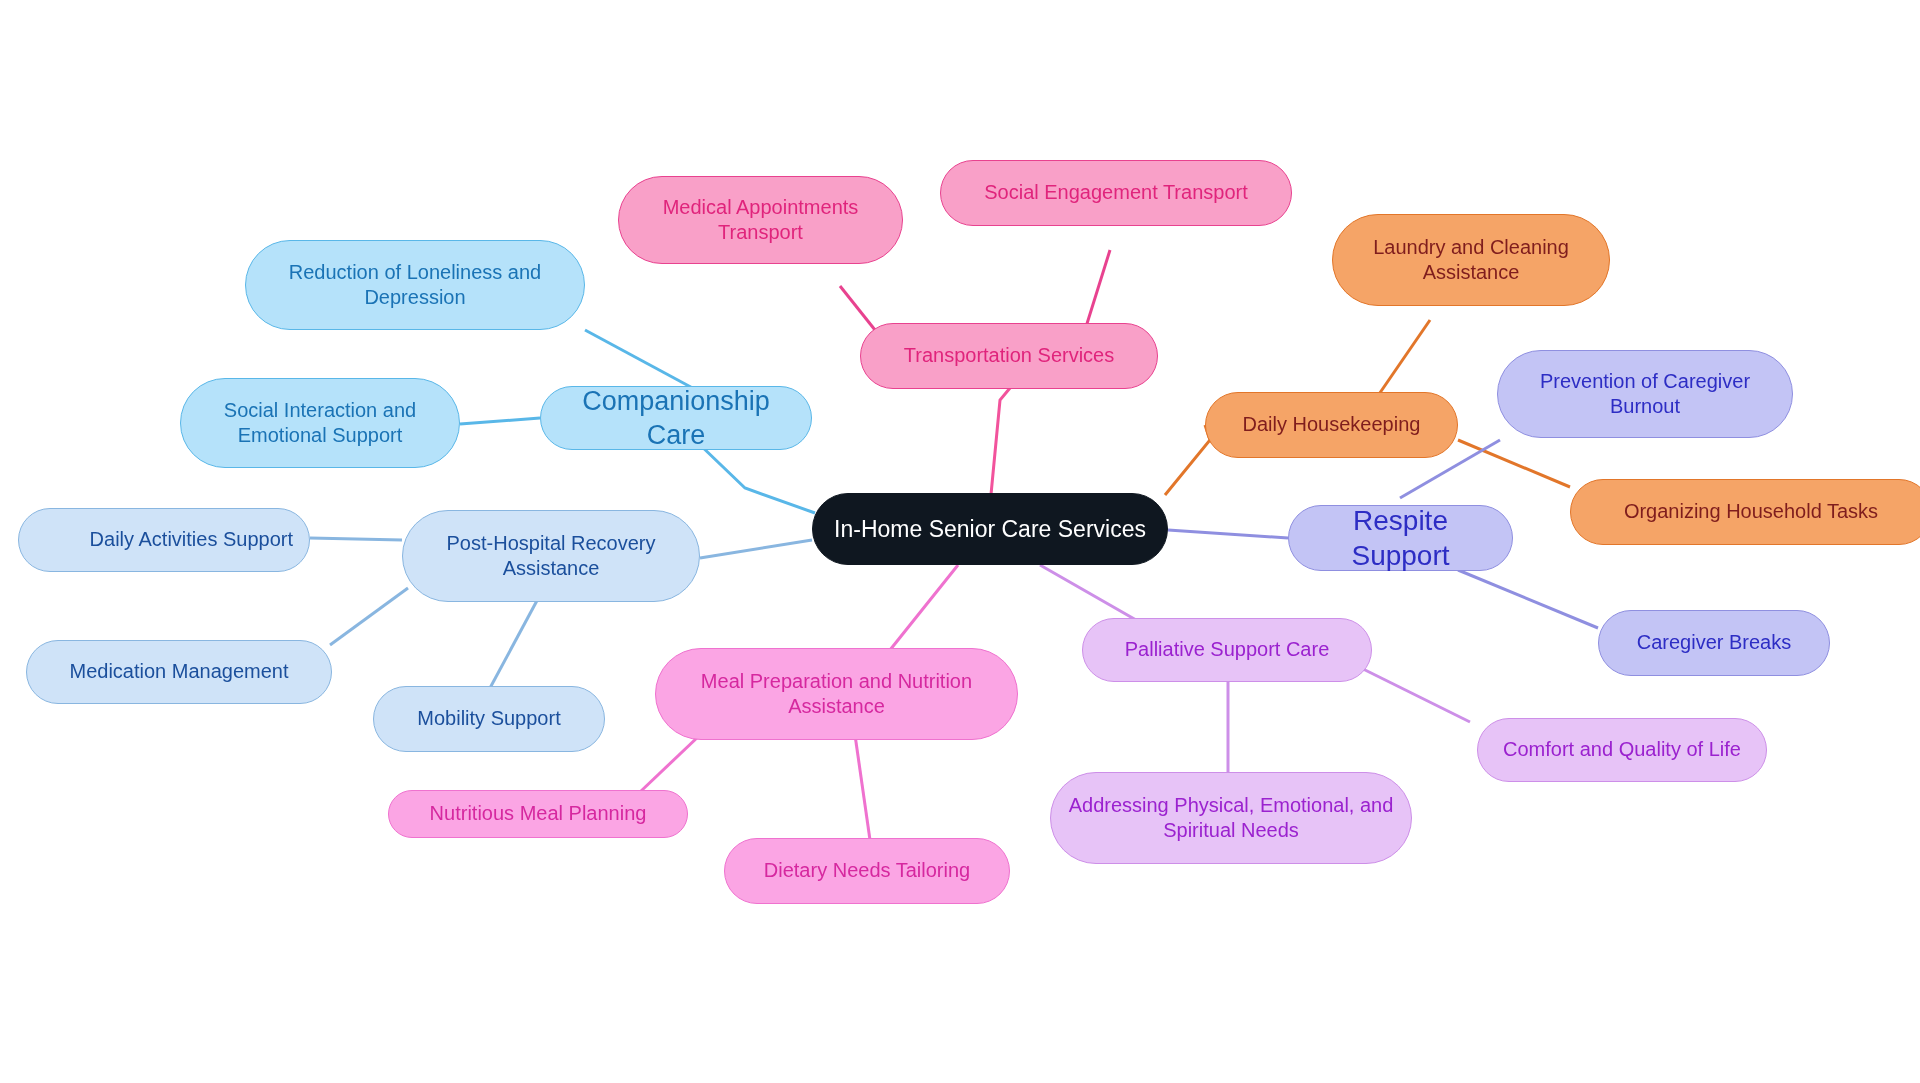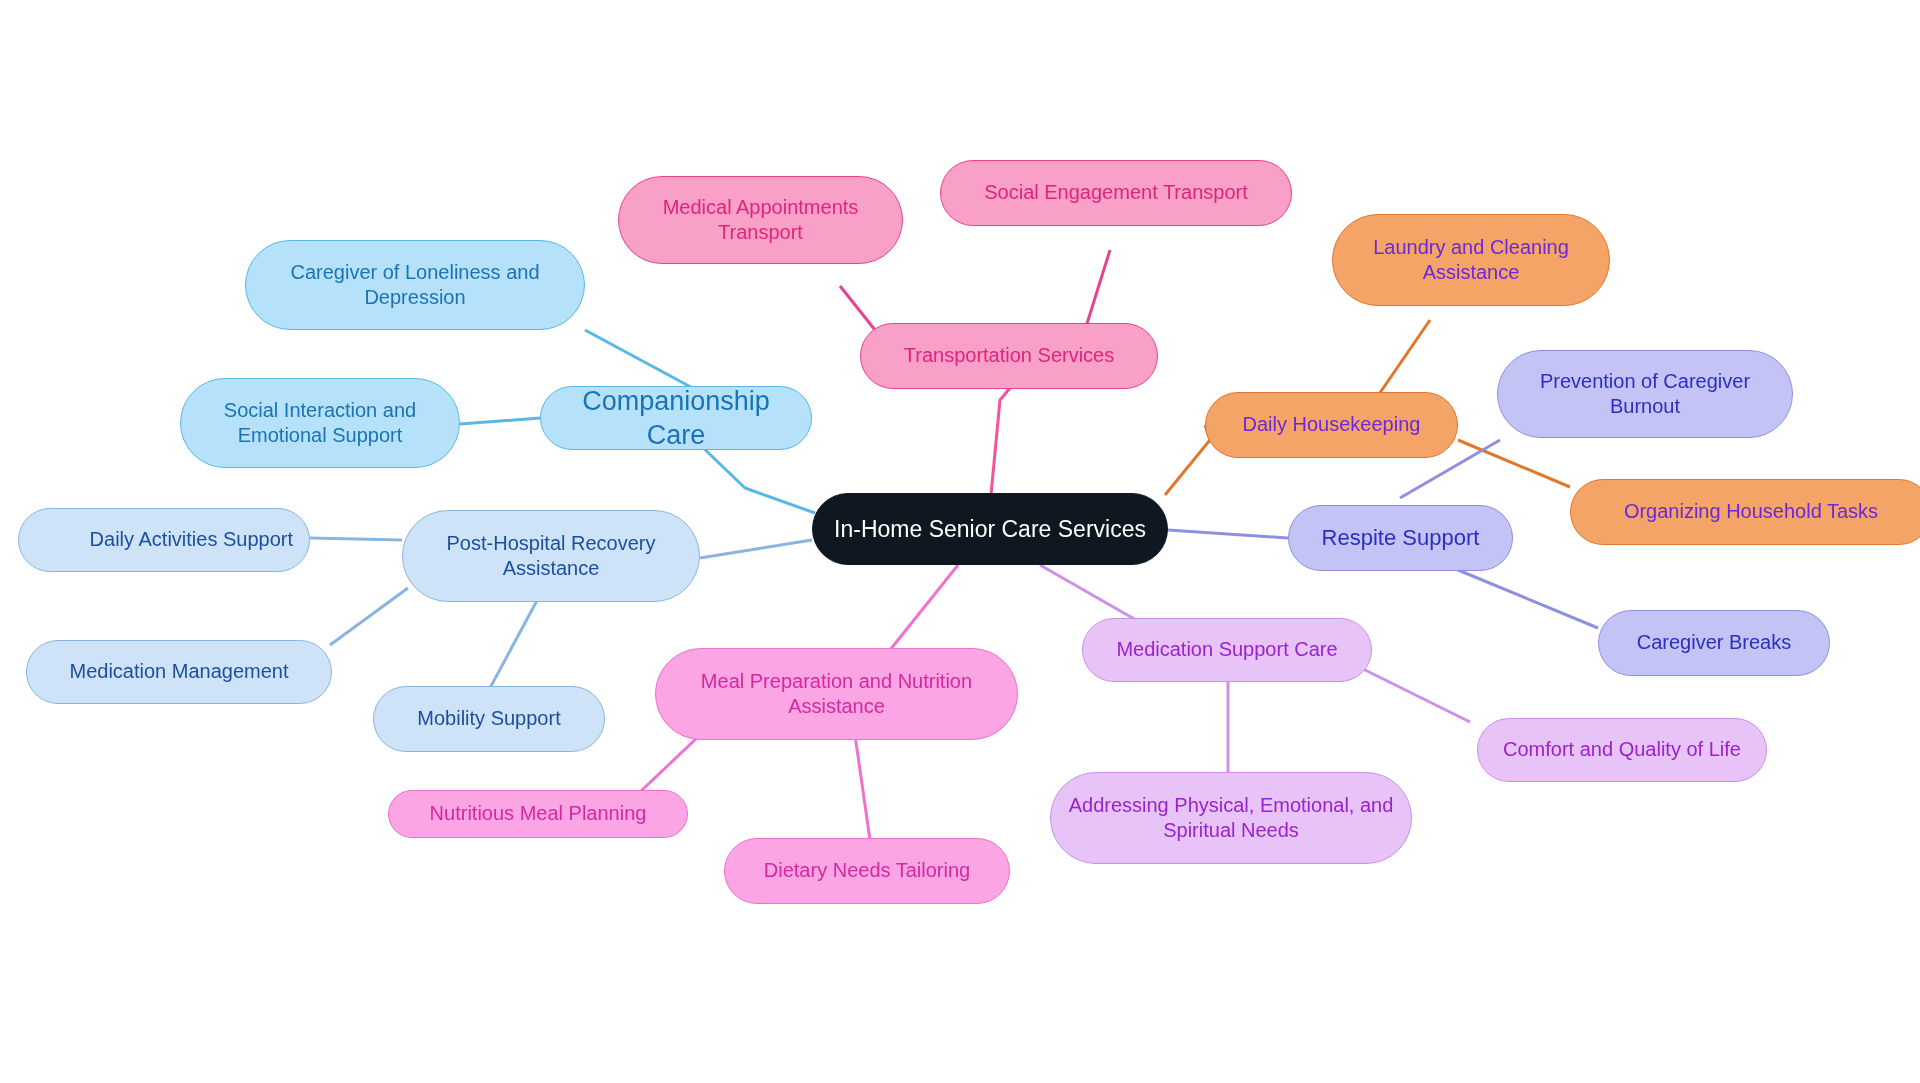--- a/index.html
+++ b/index.html
@@ -41,21 +41,21 @@
     background: #0f1720;
     border-color: #0f1720;
     color: #ffffff;
     font-size: 23px;
     border-radius: 38px;
   }
   .c-blue      { background:#b5e2fa; border-color:#59b7e8; color:#1a73b5; }
   .c-paleblue  { background:#cfe3f8; border-color:#89b6e0; color:#1b4f9c; }
   .c-pink      { background:#f9a0c8; border-color:#e8428f; color:#e0247c; }
   .c-magenta   { background:#fba5e4; border-color:#ef72cf; color:#d6289f; }
-  .c-orange    { background:#f5a467; border-color:#e2762a; color:#6d28d9; }
+  .c-orange    { background:#f5a467; border-color:#e2762a; color:#7f1d1d; }
   .c-periwinkle{ background:#c3c4f5; border-color:#8f8fe0; color:#2d2dc4; }
   .c-violet    { background:#e7c3f7; border-color:#cd8fe8; color:#9b22cf; }
 </style>
 </head>
 <body>
 
 <div id="canvas">
 
   <svg id="edges" viewBox="0 0 1920 1083">
 
@@ -105,21 +105,21 @@
   </svg>
 
   <div class="node node-root" style="left:812px; top:493px; width:356px; height:72px;">
     <span>In-Home Senior Care Services</span>
   </div>
 
   <div class="node c-blue" style="left:540px; top:386px; width:272px; height:64px; font-size:27px;">
     <span>Companionship Care</span>
   </div>
   <div class="node c-blue" style="left:245px; top:240px; width:340px; height:90px; font-size:20px;">
-    <span>Caregiver of Loneliness and Depression</span>
+    <span>Reduction of Loneliness and Depression</span>
   </div>
   <div class="node c-blue" style="left:180px; top:378px; width:280px; height:90px; font-size:20px;">
     <span>Social Interaction and Emotional Support</span>
   </div>
 
   <div class="node c-pink" style="left:860px; top:323px; width:298px; height:66px; font-size:20px;">
     <span>Transportation Services</span>
   </div>
   <div class="node c-pink" style="left:618px; top:176px; width:285px; height:88px; font-size:20px;">
     <span>Medical Appointments Transport</span>
@@ -131,32 +131,32 @@
   <div class="node c-orange" style="left:1205px; top:392px; width:253px; height:66px; font-size:20px;">
     <span>Daily Housekeeping</span>
   </div>
   <div class="node c-orange" style="left:1332px; top:214px; width:278px; height:92px; font-size:20px;">
     <span>Laundry and Cleaning Assistance</span>
   </div>
   <div class="node c-orange" style="left:1570px; top:479px; width:362px; height:66px; font-size:20px;">
     <span>Organizing Household Tasks</span>
   </div>
 
-  <div class="node c-periwinkle" style="left:1288px; top:505px; width:225px; height:66px; font-size:22px;">
+  <div class="node c-periwinkle" style="left:1288px; top:505px; width:225px; height:66px; font-size:28px;">
     <span>Respite Support</span>
   </div>
   <div class="node c-periwinkle" style="left:1598px; top:610px; width:232px; height:66px; font-size:20px;">
     <span>Caregiver Breaks</span>
   </div>
   <div class="node c-periwinkle" style="left:1497px; top:350px; width:296px; height:88px; font-size:20px;">
     <span>Prevention of Caregiver Burnout</span>
   </div>
 
   <div class="node c-violet" style="left:1082px; top:618px; width:290px; height:64px; font-size:20px;">
-    <span>Medication Support Care</span>
+    <span>Palliative Support Care</span>
   </div>
   <div class="node c-violet" style="left:1477px; top:718px; width:290px; height:64px; font-size:20px;">
     <span>Comfort and Quality of Life</span>
   </div>
   <div class="node c-violet" style="left:1050px; top:772px; width:362px; height:92px; font-size:20px;">
     <span>Addressing Physical, Emotional, and Spiritual Needs</span>
   </div>
 
   <div class="node c-magenta" style="left:655px; top:648px; width:363px; height:92px; font-size:20px;">
     <span>Meal Preparation and Nutrition Assistance</span>

